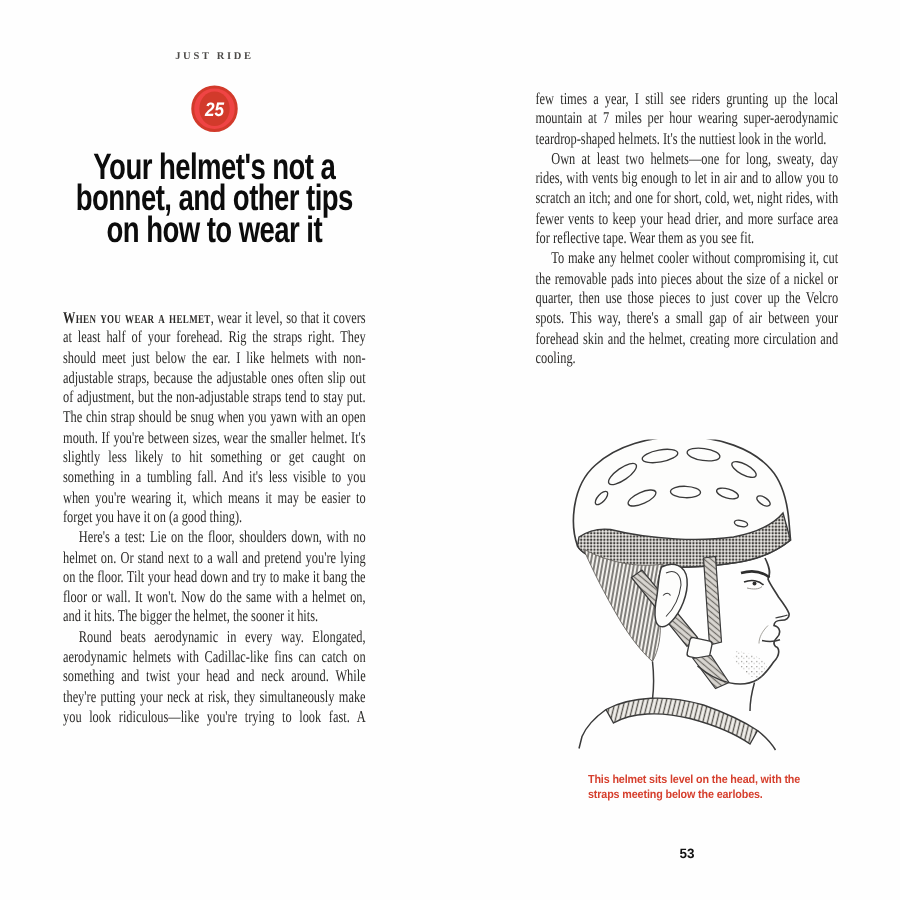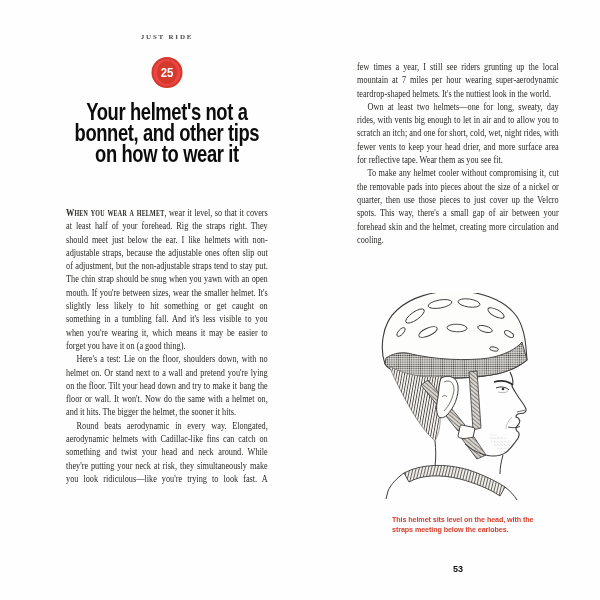--- a/index.html
+++ b/index.html
@@ -3,36 +3,37 @@
 <meta charset="utf-8">
 <style>
   html,body{margin:0;padding:0;}
   body{
     width:600px;height:600px;position:relative;overflow:hidden;
     background:#fefefe;
     font-family:"Liberation Serif", serif;
     color:#2b2a28;
   }
   .page{position:absolute;top:0;height:600px;width:202px;}
-  #left-page{left:42px;margin-left:24px;}
+  #left-page{left:42px;}
   #right-page{left:357px;}
 
   .running-head{
     position:absolute;top:33px;left:0;width:100%;
     text-align:center;
     font-size:7px;letter-spacing:1.8px;
     color:#4c4a48;font-weight:bold;
   }
 
   .badge{
     position:absolute;top:57px;left:50%;transform:translateX(-50%);
     width:31px;height:31px;box-sizing:border-box;
     border:2px solid #d23a2b;border-radius:50%;
     display:flex;align-items:center;justify-content:center;
     background:#ef4444;
+    font-style:italic;
   }
   .badge-inner{
     width:23px;height:23px;border-radius:50%;
     background:#d23a2b;color:#fff;
     display:flex;align-items:center;justify-content:center;
     font-family:"Liberation Sans",sans-serif;font-weight:bold;
     font-size:13px;transform:scaleX(0.88);
   }
 
   .chapter-title{

